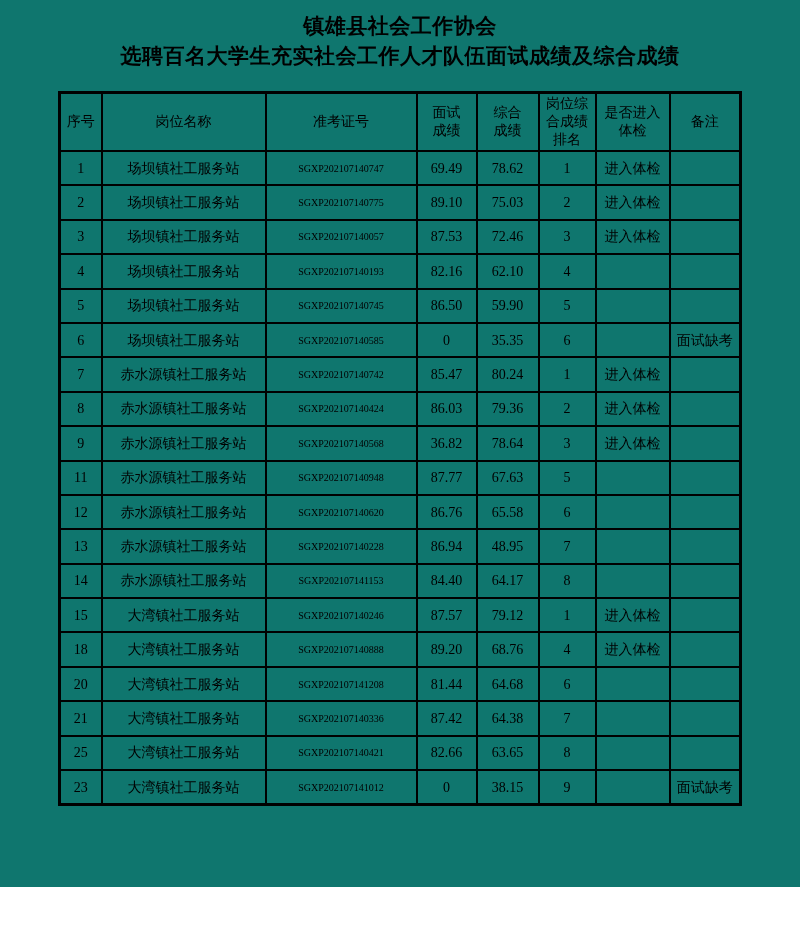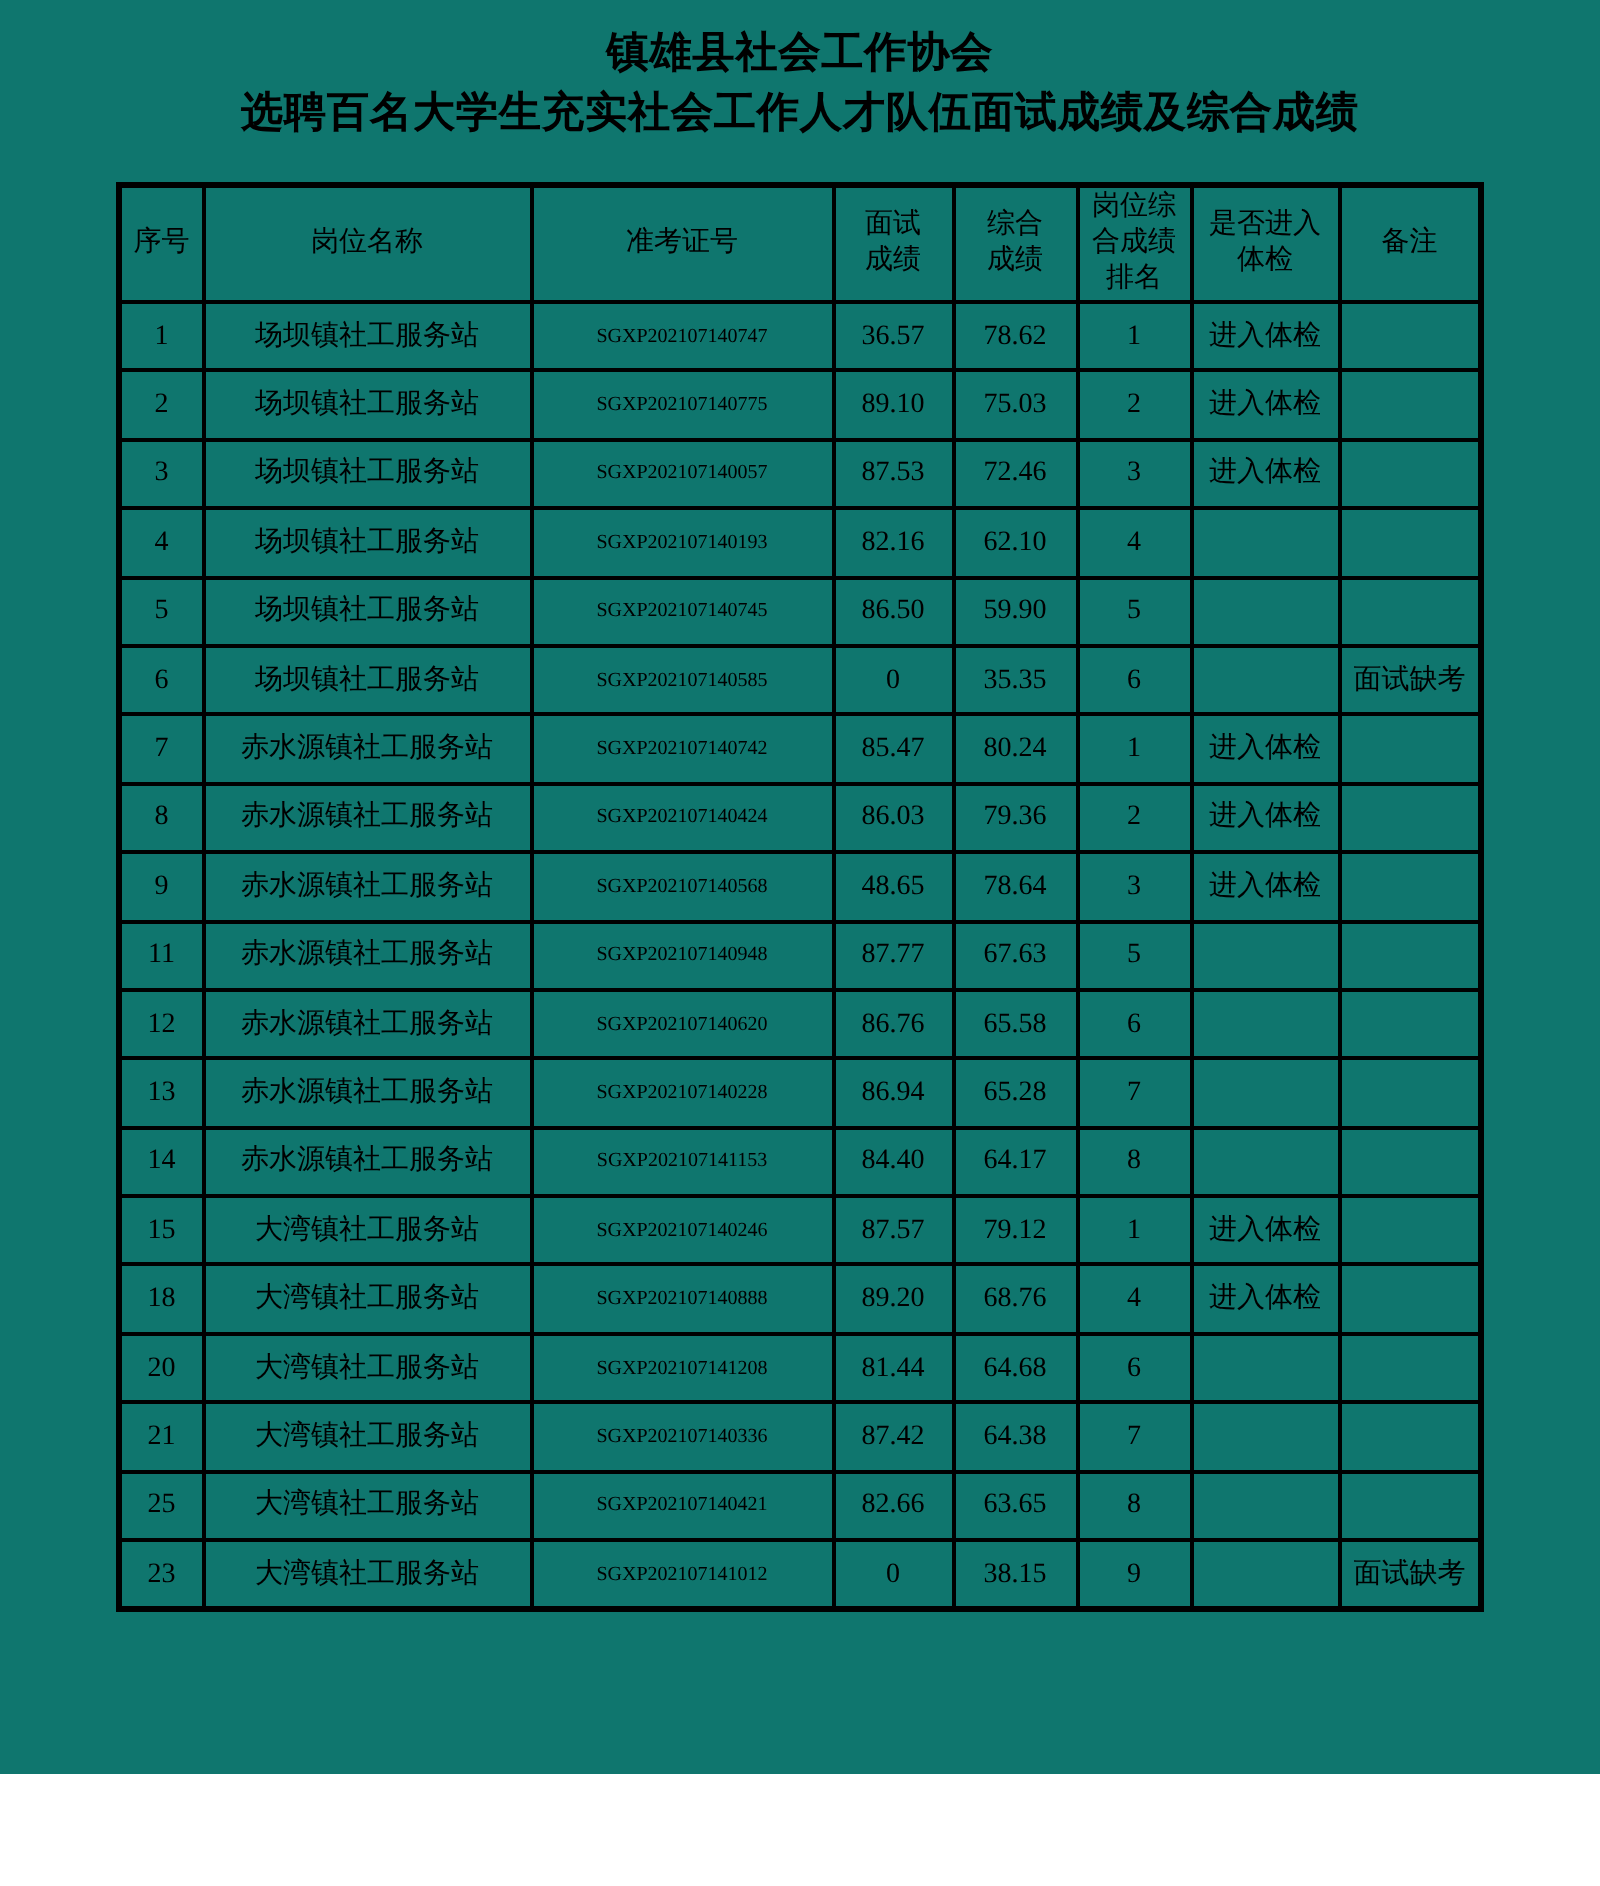--- a/index.html
+++ b/index.html
@@ -100,21 +100,21 @@
         <th>是否进入
 体检</th>
         <th>备注</th>
       </tr>
     </thead>
     <tbody id="results-tbody">
         <tr>
           <td class="cell-index">1</td>
           <td class="cell-position">场坝镇社工服务站</td>
           <td class="cell-ticket">SGXP202107140747</td>
-          <td class="cell-interview">36.57</td>
+          <td class="cell-interview">69.49</td>
           <td class="cell-composite">78.62</td>
           <td class="cell-rank">1</td>
           <td class="cell-physical">进入体检</td>
           <td class="cell-remark"></td>
         </tr>
         <tr>
           <td class="cell-index">2</td>
           <td class="cell-position">场坝镇社工服务站</td>
           <td class="cell-ticket">SGXP202107140775</td>
           <td class="cell-interview">89.10</td>
@@ -180,21 +180,21 @@
           <td class="cell-interview">86.03</td>
           <td class="cell-composite">79.36</td>
           <td class="cell-rank">2</td>
           <td class="cell-physical">进入体检</td>
           <td class="cell-remark"></td>
         </tr>
         <tr>
           <td class="cell-index">9</td>
           <td class="cell-position">赤水源镇社工服务站</td>
           <td class="cell-ticket">SGXP202107140568</td>
-          <td class="cell-interview">48.65</td>
+          <td class="cell-interview">36.82</td>
           <td class="cell-composite">78.64</td>
           <td class="cell-rank">3</td>
           <td class="cell-physical">进入体检</td>
           <td class="cell-remark"></td>
         </tr>
         <tr>
           <td class="cell-index">11</td>
           <td class="cell-position">赤水源镇社工服务站</td>
           <td class="cell-ticket">SGXP202107140948</td>
           <td class="cell-interview">87.77</td>
@@ -211,21 +211,21 @@
           <td class="cell-composite">65.58</td>
           <td class="cell-rank">6</td>
           <td class="cell-physical"></td>
           <td class="cell-remark"></td>
         </tr>
         <tr>
           <td class="cell-index">13</td>
           <td class="cell-position">赤水源镇社工服务站</td>
           <td class="cell-ticket">SGXP202107140228</td>
           <td class="cell-interview">86.94</td>
-          <td class="cell-composite">65.28</td>
+          <td class="cell-composite">48.95</td>
           <td class="cell-rank">7</td>
           <td class="cell-physical"></td>
           <td class="cell-remark"></td>
         </tr>
         <tr>
           <td class="cell-index">14</td>
           <td class="cell-position">赤水源镇社工服务站</td>
           <td class="cell-ticket">SGXP202107141153</td>
           <td class="cell-interview">84.40</td>
           <td class="cell-composite">64.17</td>

